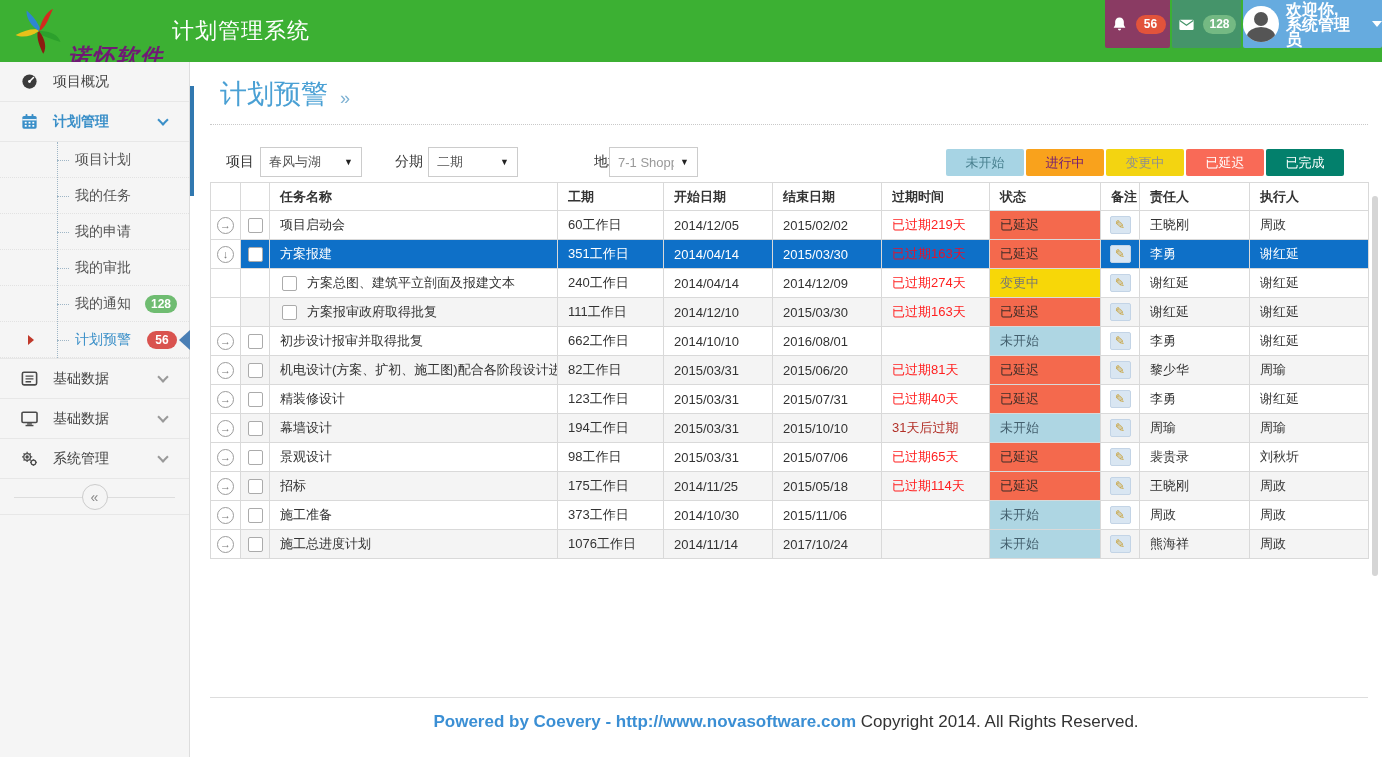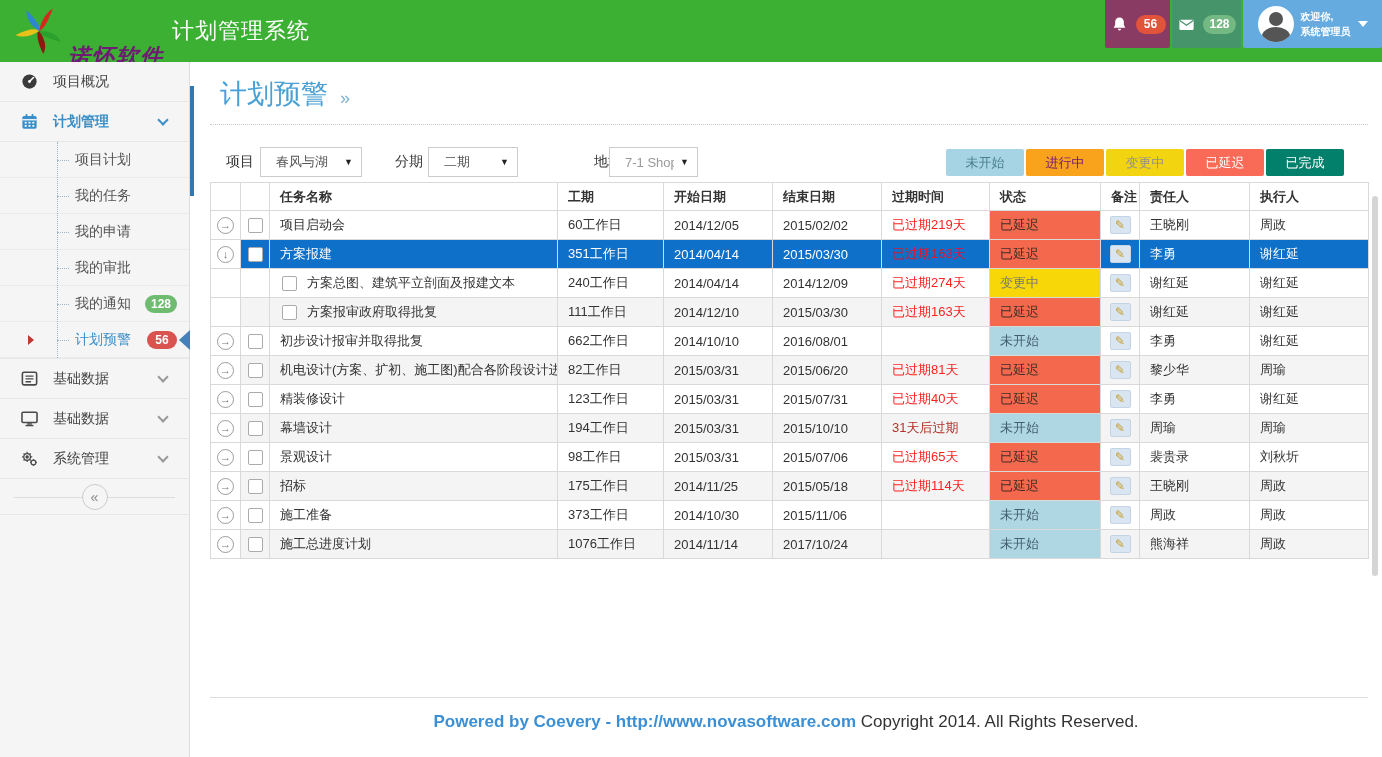--- a/index.html
+++ b/index.html
@@ -18,21 +18,21 @@
   .blk-bell { left:1105px; width:65px; background:#8a3b63; }
   .blk-mail { left:1172px; width:69px; background:#45946a; }
   .blk-user { left:1243px; width:139px; background:#66abdf; }
   .pill { min-width:30px; height:19px; border-radius:10px; color:#fff; font-size:12px; font-weight:bold;
     display:flex; align-items:center; justify-content:center; padding:0 6px; }
   .pill-bell { background:#e2533b; }
   .pill-mail { background:#74b983; }
   .avatar { width:36px; height:36px; border-radius:50%; background:#fff; position:relative; overflow:hidden; flex:0 0 auto; }
   .avatar .head { position:absolute; left:11px; top:6px; width:14px; height:14px; border-radius:50%; background:#555; }
   .avatar .body { position:absolute; left:4px; top:21px; width:28px; height:18px; border-radius:50% 50% 0 0; background:#555; }
-  .welcome { color:#fff; font-size:10px; line-height:15px; font-weight:bold; }
+  .welcome { color:#fff; font-size:16px; line-height:15px; font-weight:bold; }
   .caret-down { width:0; height:0; border-left:5px solid transparent; border-right:5px solid transparent; border-top:6px solid #fff; }
 
   
   .sidebar { position:absolute; left:0; top:62px; width:190px; height:695px; background:#f5f5f5; border-right:1px solid #ddd; }
   .nav-item { position:relative; height:40px; display:flex; align-items:center; padding-left:20px; gap:14px;
     border-bottom:1px solid #e7e7e7; color:#444; font-size:14px; cursor:pointer; }
   .nav-item .lbl { flex:1; }
   .nav-item.blue, .nav-item.blue .lbl { color:#3a8fc8; font-weight:bold; }
   .chev { width:8px; height:8px; border-right:2px solid #999; border-bottom:2px solid #999;
     transform:rotate(45deg); margin-right:22px; margin-top:-4px; }
@@ -63,21 +63,21 @@
   .left-accent { position:absolute; left:0; top:24px; width:4px; height:110px; background:#3178b0; }
   .page-title-row { position:absolute; left:30px; top:14px; display:flex; align-items:flex-end; gap:12px; }
   .page-title { font-size:27px; color:#4aa0d4; }
   .title-arrow { font-size:18px; color:#7fb2d3; padding-bottom:3px; }
   .dotted-sep { position:absolute; left:20px; top:62px; width:1158px; border-top:1px dotted #c9c9c9; }
 
   .filter-row { position:absolute; left:0; top:84px; width:974px; height:32px; }
   .f-label { position:absolute; top:7px; font-size:14px; color:#333; }
   .f-select { position:absolute; top:1px; height:30px; background:#fff; border:1px solid #ccc; font-size:13px; color:#555;
     display:flex; align-items:center; padding:0 8px; cursor:pointer; }
-  .f-select .val { flex:1; white-space:nowrap; overflow:hidden;margin-left:7px; }
+  .f-select .val { flex:1; white-space:nowrap; overflow:hidden; }
   .f-select .arr { font-size:9px; color:#222; margin-left:6px; }
   .f-select.muted .val { color:#999; }
   .legend { position:absolute; left:756px; top:3px; display:flex; gap:2px; }
   .legend-btn { width:78px; height:27px; line-height:27px; text-align:center; font-size:13px; border-radius:2px; cursor:pointer; }
 
   
   .tbl-wrap { position:absolute; left:20px; top:120px; width:1158px; }
   table { border-collapse:collapse; table-layout:fixed; width:1158px; font-size:13px; color:#333; }
   th, td { border:1px solid #d9d9d9; height:29px; padding:0 0 0 10px; overflow:hidden; white-space:nowrap; text-align:left; }
   thead th { height:28px; font-weight:bold; color:#333; background:#fff; }

